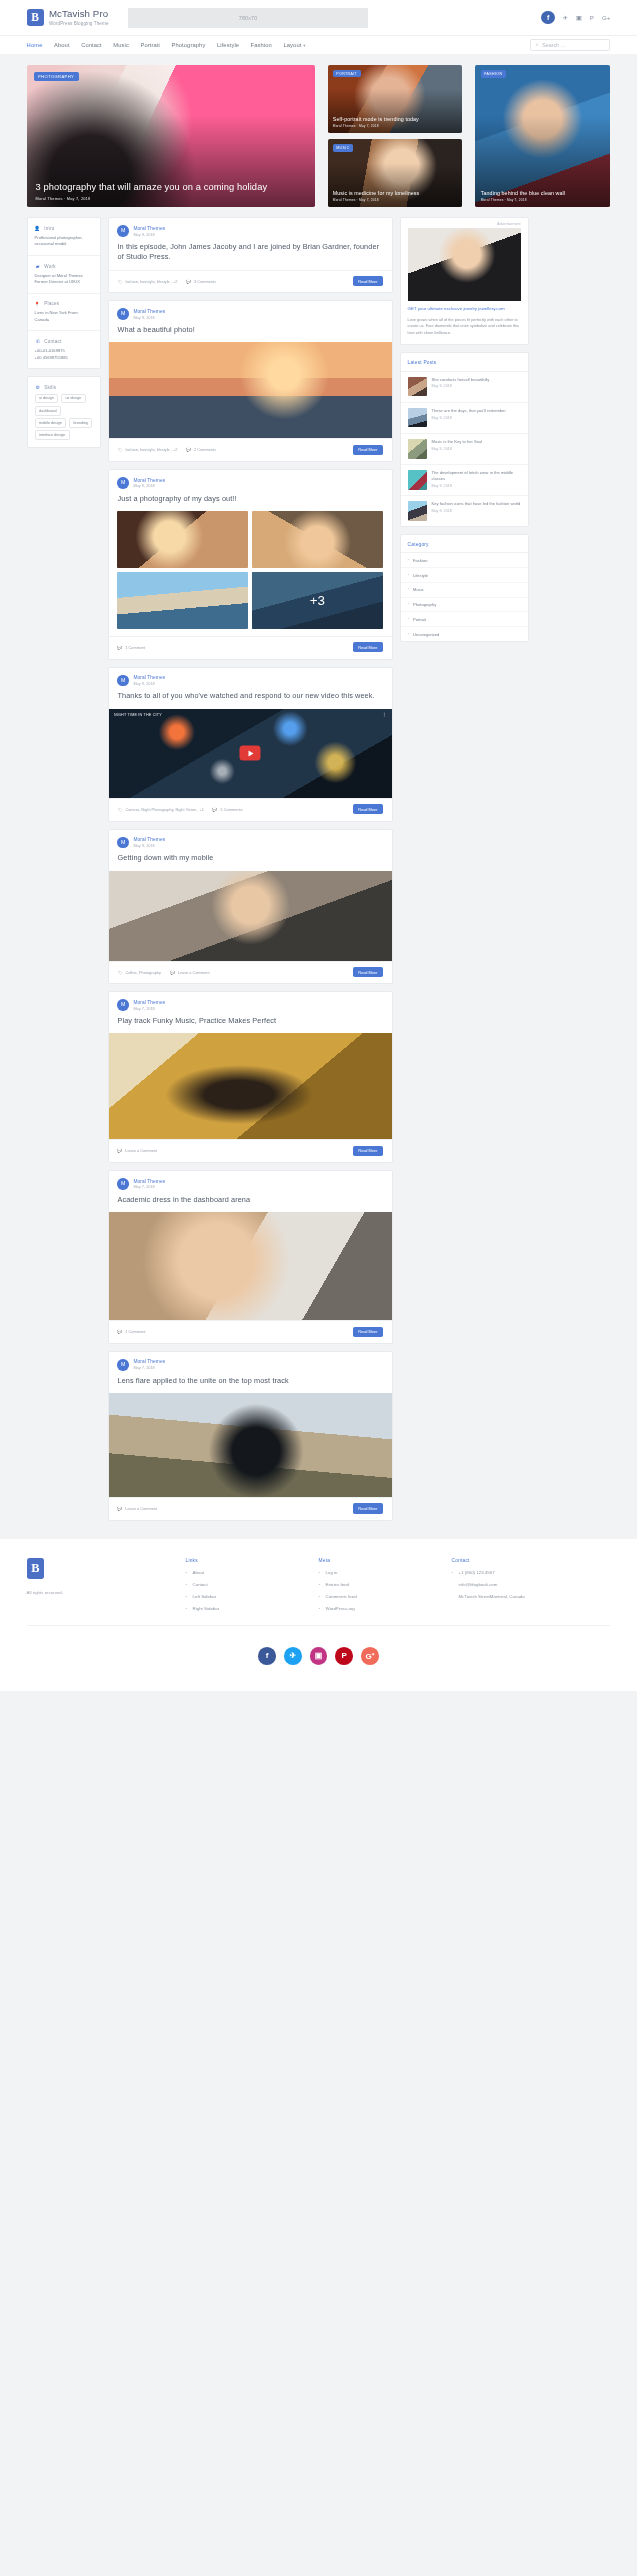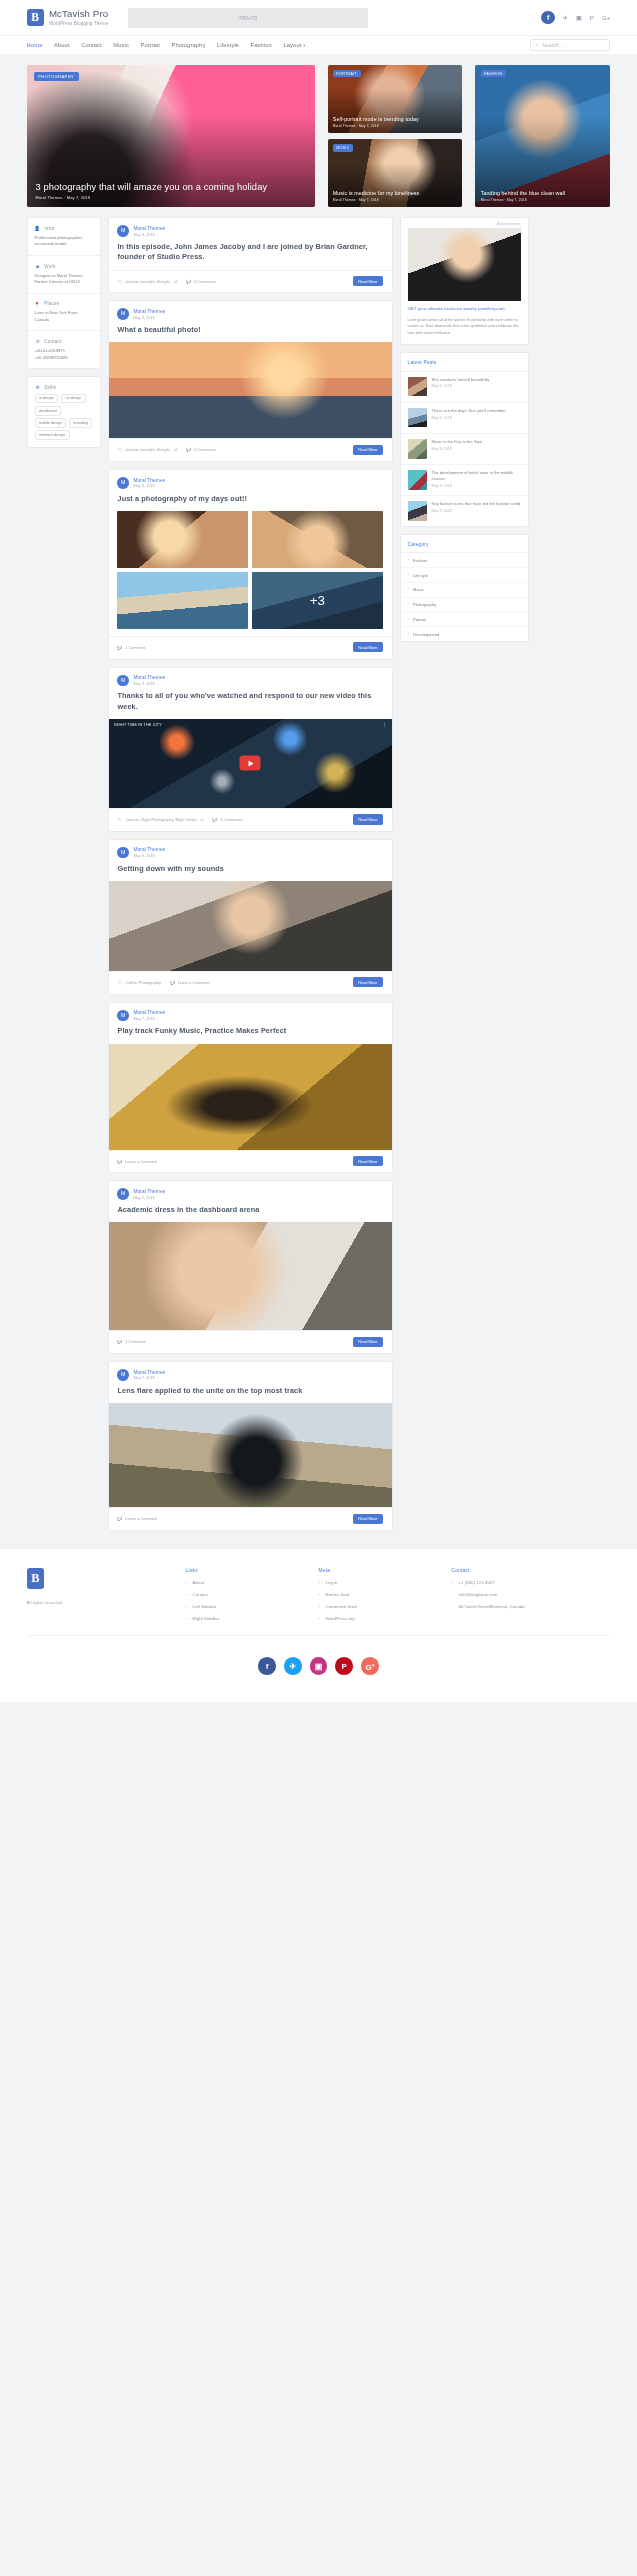--- a/index.html
+++ b/index.html
@@ -40,21 +40,21 @@
   .nav-menu a.active { color: #4a7ddd; }
   .nav-caret { font-size: 4.4px; color: #9aa2ad; margin-left: 1.8px; }
   .nav-search {
     margin-left: auto; width: 80px; height: 11.5px; border: 0.9px solid #e4e6ea; border-radius: 1.8px;
     display: flex; align-items: center; padding: 0 4.4px; gap: 3.5px; background: #fff;
   }
   .nav-search .mag { font-size: 5.3px; color: #aeb4bd; }
   .nav-search span.ph { font-size: 5.3px; color: #b0b6bf; }
 
   
-  .hero { padding: 10.6px 26.6px 0 26.6px; display: flex; gap: 13px; }
+  .hero { padding: 10.6px 26.6px 0 26.6px; display: flex; gap: 13px; align-items: center; }
   .hero-main { width: 288px; height: 142px; position: relative; border-radius: 1.8px; overflow: hidden; }
   .hero-col { display: flex; flex-direction: column; gap: 6.2px; width: 135px; }
   .hero-sm { height: 68px; position: relative; border-radius: 1.8px; overflow: hidden; }
   .hero-tall { width: 135px; height: 142px; position: relative; border-radius: 1.8px; overflow: hidden; }
   .hero-grad { position: absolute; inset: 0; background: linear-gradient(to bottom, rgba(0,0,0,0) 35%, rgba(0,0,0,.62) 100%); }
   .cat-badge {
     position: absolute; top: 7px; left: 7px; background: #4a77d4; color: #fff;
     font-size: 4.1px; letter-spacing: 0.4px; padding: 2.2px 4.4px; border-radius: 1.8px; z-index: 3;
   }
   .hero-sm .cat-badge, .hero-tall .cat-badge { top: 5.3px; left: 5.3px; font-size: 3.5px; padding: 1.8px 3.5px; }
@@ -99,21 +99,21 @@
   .tags { display: flex; flex-wrap: wrap; gap: 2.7px; }
   .tag { border: 0.9px solid #e3e5e9; border-radius: 1.8px; padding: 1.8px 3.5px; font-size: 3.7px; color: #7d858f; }
 
   
   .post-head { display: flex; align-items: center; gap: 4.4px; padding: 7px 8.9px 0 8.9px; }
   .avatar { width: 11.5px; height: 11.5px; border-radius: 50%; background: #4a77d4; color: #fff;
     font-size: 5.3px; line-height: 11.5px; text-align: center; }
   .post-author { font-size: 4.8px; color: #4a77d4; letter-spacing: 0.1px; }
   .post-date { font-size: 3.9px; color: #a4abb5; margin-top: 0.9px; }
   .post-body { padding: 5.3px 8.9px 7px 8.9px; }
-  .post-body h3 { font-size: 7.3px; font-weight: bold; color: #4e5867; line-height: 10.2px; letter-spacing: 0.1px; }
+  .post-body h3 { font-size: 7.3px; font-weight: normal; color: #4e5867; line-height: 10.2px; letter-spacing: 0.1px; }
   .post-foot { display: flex; align-items: center; padding: 5.3px 8.9px 6.2px 8.9px; border-top: 0.9px solid #f0f1f3; }
   .foot-item { display: flex; align-items: center; gap: 2.7px; margin-right: 8.9px; }
   .foot-item .ic { font-size: 4.1px; color: #aab0b9; }
   .foot-item .tx { font-size: 3.9px; color: #9ba2ac; }
   .readmore { margin-left: auto; background: #4a77d4; color: #fff; border: none; border-radius: 1.8px;
     font-size: 3.9px; padding: 2.7px 5.3px; font-family: "Liberation Sans", sans-serif; cursor: pointer; }
 
   
   .gal { display: grid; grid-template-columns: 1fr 1fr; gap: 3.5px; padding: 0 8.9px 7px 8.9px; }
   .gal .cell { height: 57px; position: relative; border-radius: 0.9px; overflow: hidden; }
@@ -441,21 +441,21 @@
 
     <article class="card">
       <div class="post-head">
         <span class="avatar">M</span>
         <span>
             <span class="post-author" style="display:block">Moral Themes</span>
         <span class="post-date" style="display:block">May 9, 2018</span>
           </span>
       </div>
       <div class="post-body">
-          <h3>Getting down with my sounds</h3>
+          <h3>Getting down with my mobile</h3>
         </div>
       <div class="p-cafe"></div>
       <div class="post-foot">
         <span class="foot-item">
             <span class="ic">🏷</span>
             <span class="tx">Coffee, Photography</span>
           </span>
         <span class="foot-item">
             <span class="ic">💬</span>
             <span class="tx">Leave a Comment</span>

